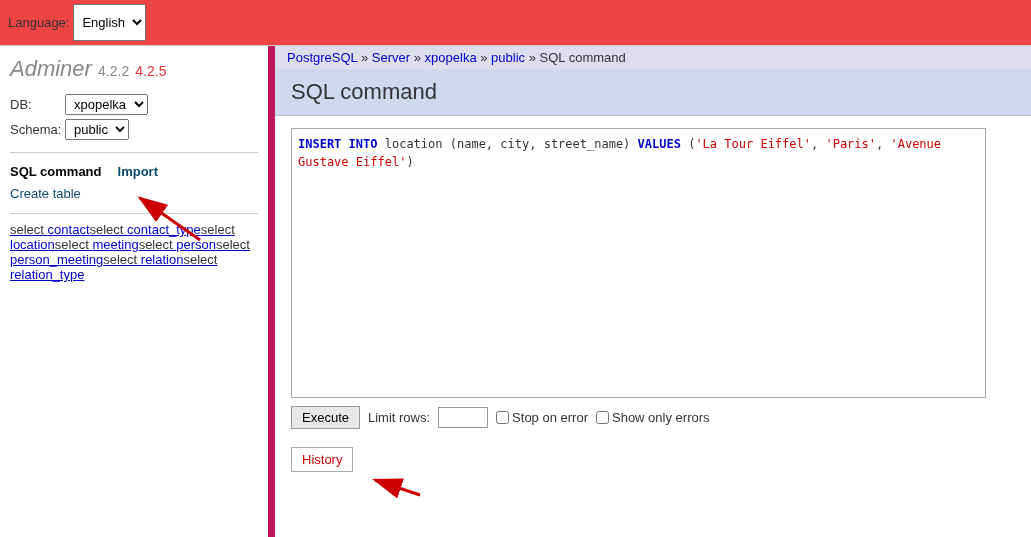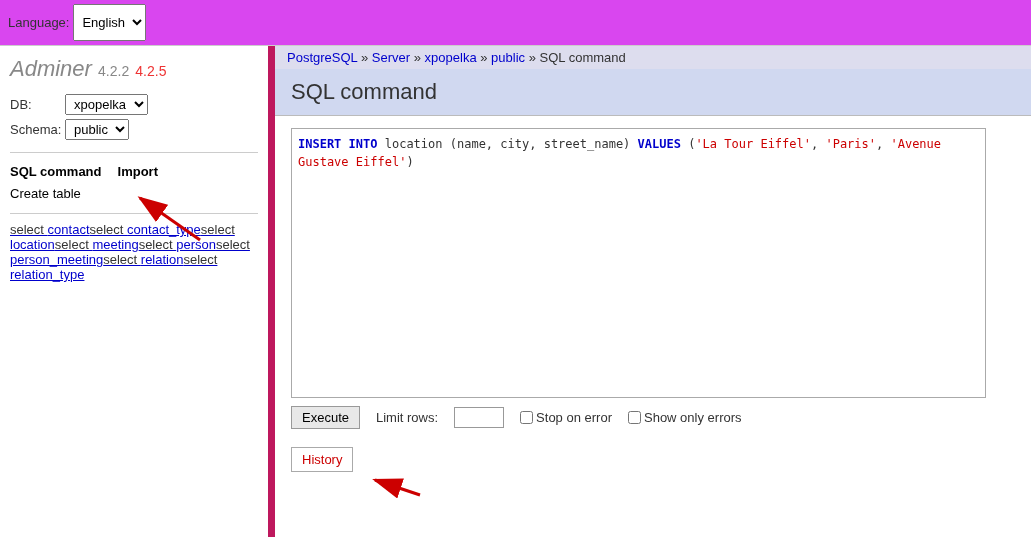--- a/index.html
+++ b/index.html
@@ -4,21 +4,21 @@
   <style>
     * { margin: 0; padding: 0; box-sizing: border-box; }
     body { font-family: Arial, sans-serif; font-size: 13px; background: #fff; color: #333; }
 
     
     #top-bar {
       display: flex;
       align-items: center;
       padding: 4px 8px;
       border-bottom: 1px solid #ccc;
-      background: #d946ef;
+      background: #ef4444;
     }
     #top-bar label { margin-right: 4px; font-size: 13px; }
     #top-bar select { font-size: 13px; padding: 9px 4px; }
 
     
     #layout { display: flex; height: calc(537px - 30px); }
 
     
     #sidebar {
       width: 275px;
@@ -41,21 +41,21 @@
     .db-schema { margin-bottom: 12px; }
     .db-schema .row { display: flex; align-items: center; margin-bottom: 4px; }
     .db-schema .row label { width: 55px; font-size: 13px; }
     .db-schema .row select { font-size: 13px; padding: 1px 4px; }
 
     .sidebar-divider { border: none; border-top: 1px solid #ccc; margin: 8px 0; }
 
     .sidebar-nav { margin-bottom: 8px; }
     .sidebar-nav a {
       display: block;
-      color: #000000;
+      color: #0c4a6e;
       text-decoration: none;
       line-height: 1.7;
       font-size: 13px;
     }
     .sidebar-nav .nav-row { display: flex; gap: 16px; }
     .sidebar-nav .nav-row a { font-weight: bold; }
     .sidebar-nav .nav-row a.active { font-weight: bold; color: #000; text-decoration: none; cursor: default; }
 
     .sidebar-links a { color: #00c; }
     .sidebar-links a span.prefix { color: #333; }
@@ -87,21 +87,21 @@
       border-bottom: 1px solid #bbb;
     }
 
     
     #sql-area { padding: 12px 16px; }
 
     
     #controls-row {
       display: flex;
       align-items: center;
-      gap: 16px;
+      gap: 8px;
       margin-top: 8px;
     }
 
     #execute-btn {
       padding: 3px 10px;
       font-size: 13px;
       background: #e8e8e8;
       border: 1px solid #999;
       cursor: pointer;
     }

